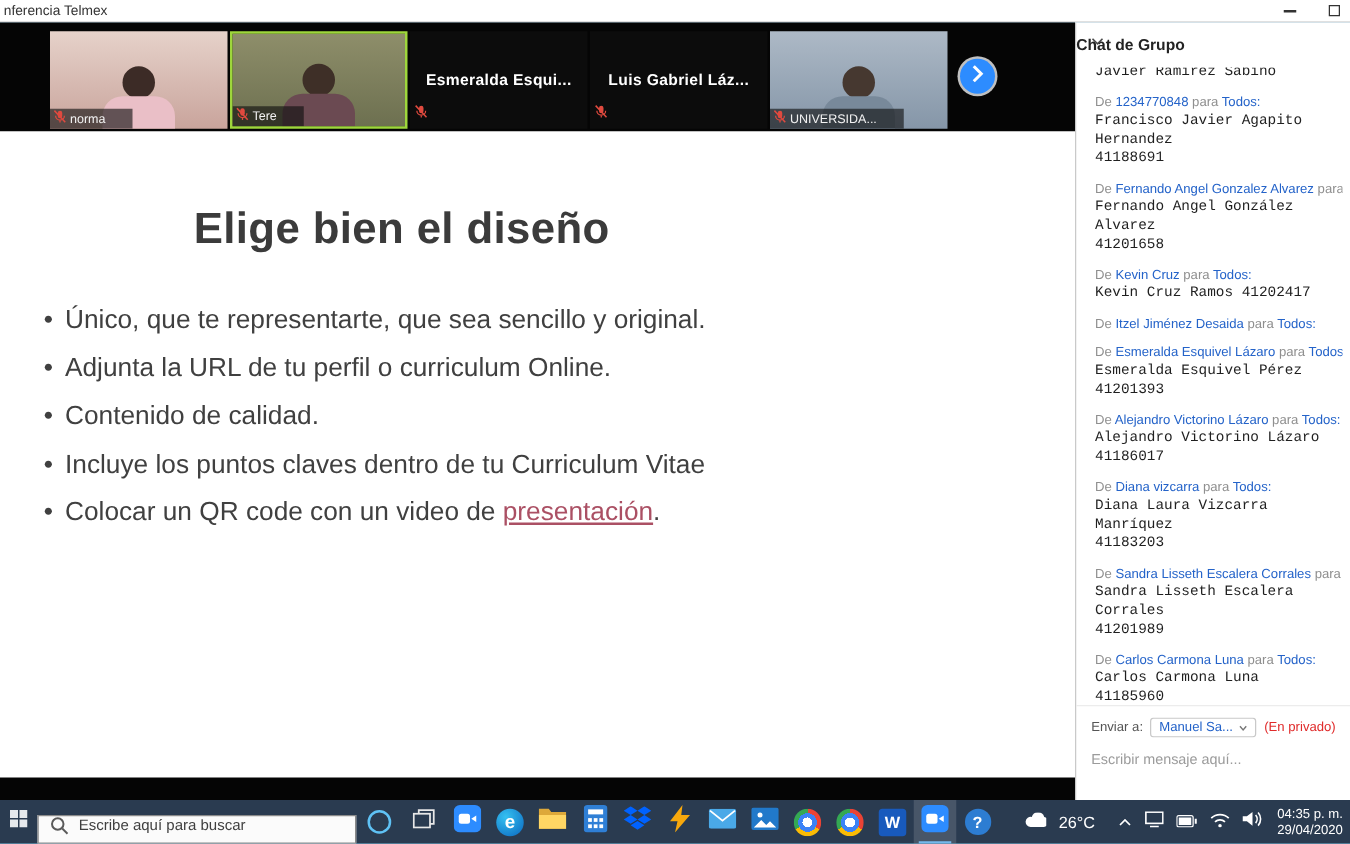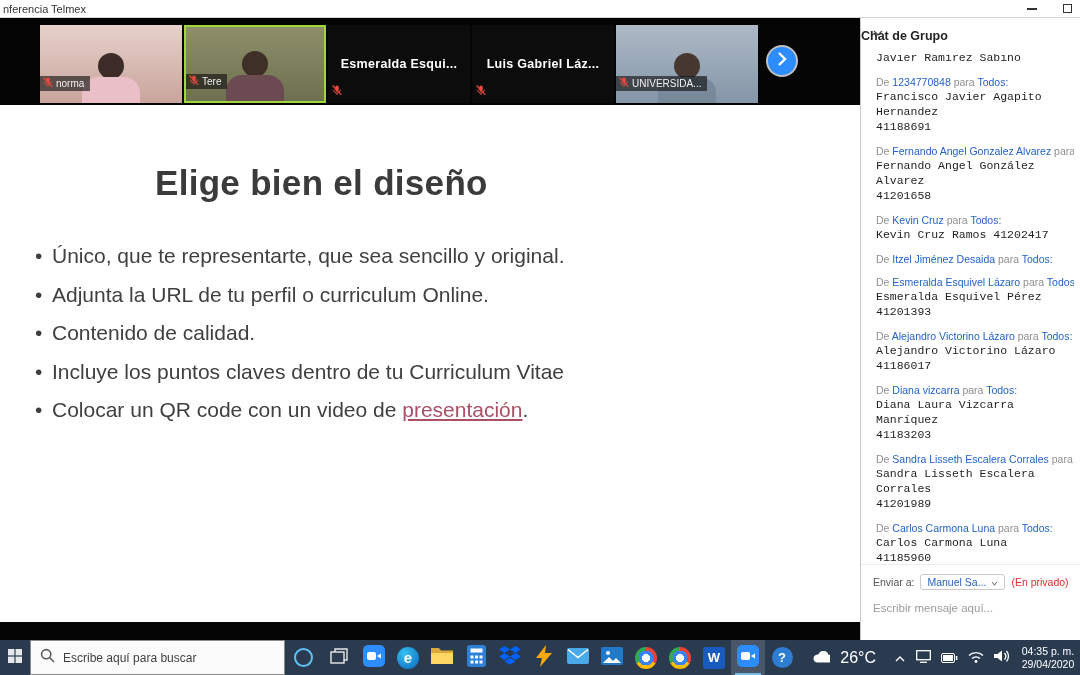--- a/index.html
+++ b/index.html
@@ -22,22 +22,22 @@
   .person { position:absolute; inset:0; }
   .person::before { content:""; position:absolute; width:26px; height:26px; border-radius:50%;
     background:var(--hair); left:50%; transform:translateX(-50%); bottom:24px; }
   .person::after { content:""; position:absolute; width:58px; height:26px; border-radius:16px 16px 0 0;
     background:var(--shirt); left:50%; transform:translateX(-50%); bottom:0; }
   .tile-norma { background:linear-gradient(180deg,#e6d2ca,#c9a49c); --hair:#3c2b26; --shirt:#eabfc7; }
   .tile-tere { background:linear-gradient(180deg,#8e8e6a,#6d7050); --hair:#3e2f27; --shirt:#6b4a52; }
   .tile-univ { background:linear-gradient(180deg,#adb9c6,#8596a8); --hair:#463830; --shirt:#78899a; }
   .tile-name { background:#0c0c0c; display:flex; align-items:center; justify-content:center; }
   .pname-center { color:#fff; font-size:12.5px; font-weight:bold; letter-spacing:.3px; }
-  .tag { position:absolute; left:0; bottom:12px; display:flex; align-items:center; gap:3px;
-    background:rgba(15,15,15,.62); padding:1px 6px 1px 3px; font-size:10px; color:#f2f2f2; }
+  .tag { position:absolute; left:0; bottom:0; display:flex; align-items:center; gap:3px;
+    background:rgba(15,15,15,.62); padding:1px 22px 1px 3px; font-size:10px; color:#f2f2f2; }
   .tag-mic-only { position:absolute; left:4px; bottom:3px; }
   .next-btn { position:absolute; left:768px; top:29px; width:28px; height:28px; border-radius:50%;
     background:#2d8cff; display:flex; align-items:center; justify-content:center;
     box-shadow:0 0 0 2px rgba(255,255,255,.75); cursor:pointer; }
 
   .slide { position:absolute; top:87px; left:0; width:860px; height:517px; background:#fff; }
   .slide-title { position:absolute; left:155px; top:58px; font-size:35px; font-weight:bold;
     color:#3b3b3b; letter-spacing:.3px; }
   .slide-bullets { position:absolute; left:35px; top:132px; list-style:none;
     font-size:21px; color:#404040; width:780px; }
@@ -67,21 +67,21 @@
   .privado { font-size:10.5px; color:#e02b2b; }
   .chat-input { border:none; outline:none; width:100%; margin-top:12px; font-size:11.5px;
     font-family:"Liberation Sans", sans-serif; color:#333; }
   .chat-input::placeholder { color:#9b9b9b; }
 
   
   .taskbar { position:absolute; top:640px; left:0; width:1080px; height:35px; background:#2a3b50;
     display:flex; align-items:stretch; }
   .start-btn { width:30px; display:flex; align-items:center; justify-content:center; cursor:pointer; }
   .search-box { width:255px; background:#fbfbfb; border:1px solid #8a8a8a; display:flex;
-    align-items:center; gap:8px; padding-left:9px; }
+    align-items:flex-start; gap:8px; padding-left:9px;margin-top:12px; }
   .search-box input { border:none; outline:none; background:transparent; font-size:12px; width:200px;
     font-family:"Liberation Sans", sans-serif; color:#222; }
   .search-box input::placeholder { color:#3f3f3f; }
   .tb-btn { width:36px; display:flex; align-items:center; justify-content:center; cursor:pointer; }
   .tb-app { width:34px; }
   .tb-active { background:rgba(255,255,255,.14); position:relative; }
   .tb-active::after { content:""; position:absolute; bottom:0; left:4px; right:4px; height:2px; background:#76b9ed; }
   .cortana-ring { width:19px; height:19px; border-radius:50%; border:2.5px solid #5fc2f5; }
   .edge-ball { width:22px; height:22px; border-radius:50%; color:#fff; font-weight:bold; font-size:15px;
     display:flex; align-items:center; justify-content:center;
@@ -89,21 +89,21 @@
   .chrome-ball { width:22px; height:22px; border-radius:50%;
     background:
       radial-gradient(circle at 50% 50%, #fff 0 4px, #3b82f6 4px 7.5px, rgba(0,0,0,0) 7.5px),
       conic-gradient(#ea4335 0 120deg, #fbbc05 120deg 240deg, #34a853 240deg 360deg); }
   .word-tile { width:22px; height:22px; border-radius:3px; background:#185abd; color:#fff;
     font-weight:bold; font-size:13px; display:flex; align-items:center; justify-content:center; }
   .help-ball { width:21px; height:21px; border-radius:50%; background:#2d7dd2; color:#fff;
     font-weight:bold; font-size:13px; display:flex; align-items:center; justify-content:center; }
   .tb-spacer { flex:1; }
   .tray { display:flex; align-items:center; gap:10px; padding-right:4px; color:#fff; }
-  .tray-temp { font-size:16px; color:#fff; }
+  .tray-temp { font-size:13px; color:#fff; }
   .clock { width:56px; overflow:hidden; white-space:nowrap; text-align:center;
     font-size:10.5px; line-height:12.5px; color:#fff; cursor:pointer; }
 </style>
 </head>
 <body>
 
 <div class="screen">
 
   <div class="titlebar">
     <div class="titlebar-text">nferencia Telmex</div>

